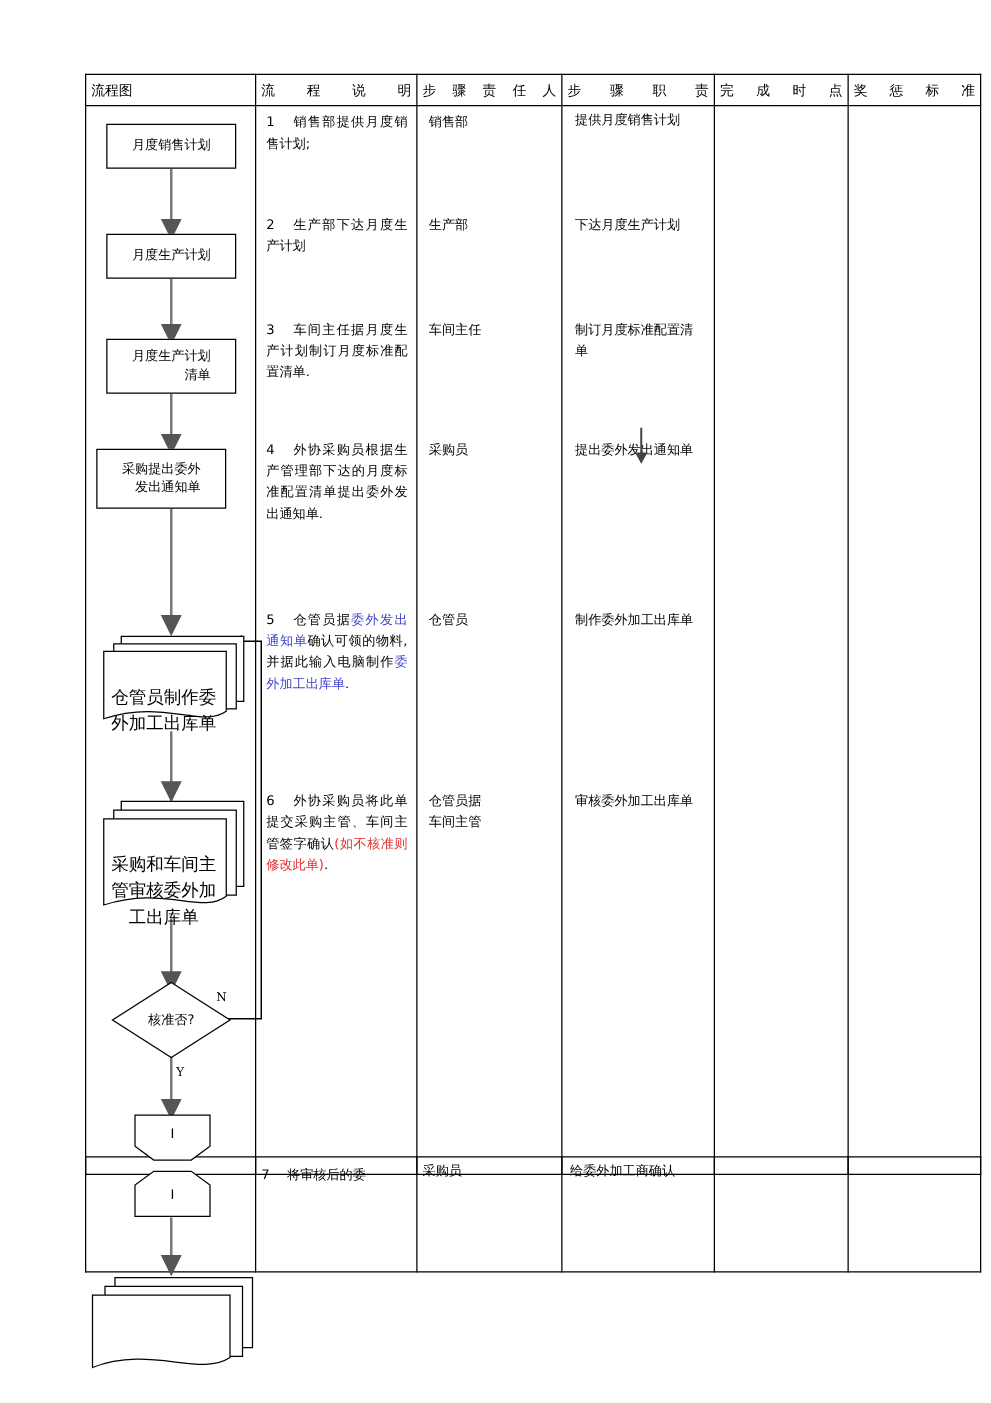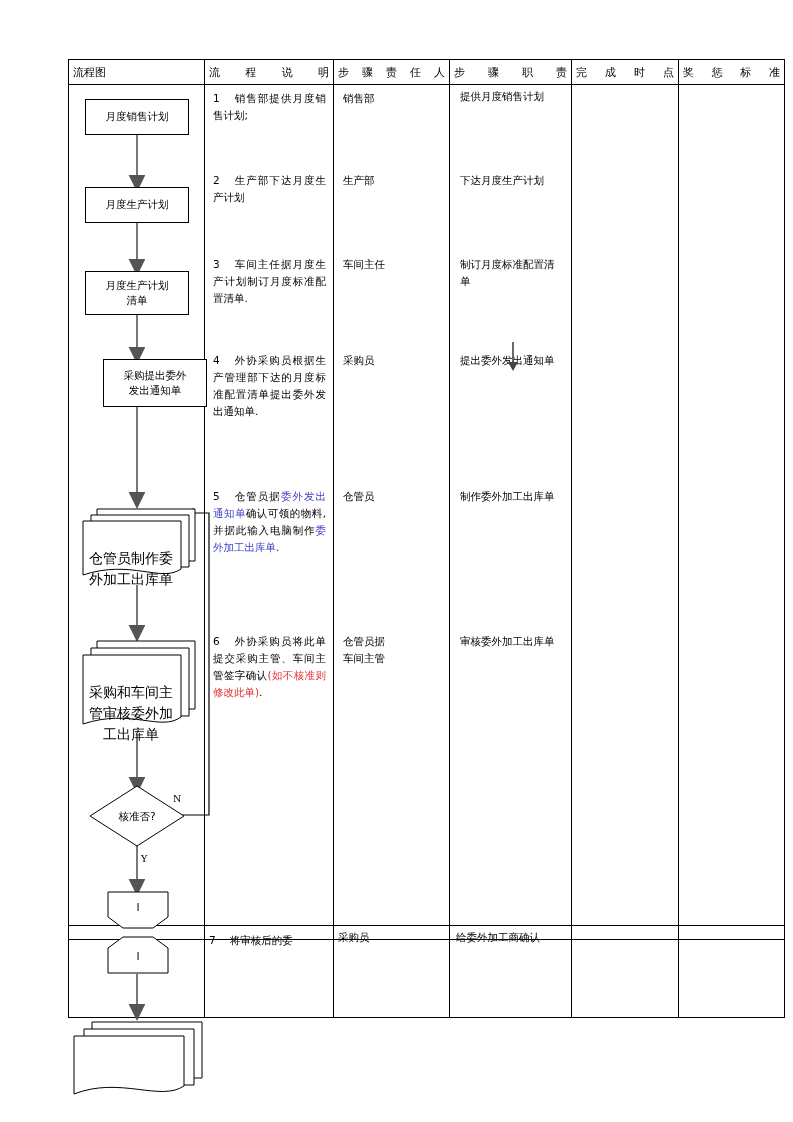--- a/index.html
+++ b/index.html
@@ -90,21 +90,21 @@
 
   
   .fc { position: absolute; left: 0; top: 0; width: 100%; height: 100%; }
   .node {
     position: absolute;
     border: 1px solid #000;
     background: #fff;
     display: flex;
     align-items: center;
     justify-content: center;
-    text-align: center;
+    text-align: right;
     font-size: 10.5px;
     line-height: 1.45;
     z-index: 4;
   }
   .stack-wrap { position: absolute; z-index: 3; }
   .stack-wrap svg { display: block; overflow: visible; }
   .stack-label {
     position: absolute;
     text-align: center;
     font-size: 14px;
@@ -203,21 +203,21 @@
 
           <div class="node" style="left:16px; top:102px; width:104px; height:36px;">
             <span>月度生产计划</span>
           </div>
 
           <div class="node" style="left:16px; top:186px; width:104px; height:44px; white-space:pre-line;">
             <span>月度生产计划
 清单</span>
           </div>
 
-          <div class="node" style="left:34px; top:274px; width:104px; height:48px; white-space:pre-line;">
+          <div class="node" style="left:8px; top:274px; width:104px; height:48px; white-space:pre-line;">
             <span>采购提出委外
 发出通知单</span>
           </div>
 
           <div class="stack-wrap" style="left:8px; top:418px; width:124px; height:86px;">
             <svg width="124" height="86" viewBox="0 0 124 86">
               <path d="M20,6 H118 V58 H20 Z" fill="#fff" stroke="#000" stroke-width="1"></path>
               <path d="M14,12 H112 V64 H14 Z" fill="#fff" stroke="#000" stroke-width="1"></path>
               <path d="M6,18 H104 V66 C84,80 54,56 6,72 Z" fill="#fff" stroke="#000" stroke-width="1"></path>
             </svg>

